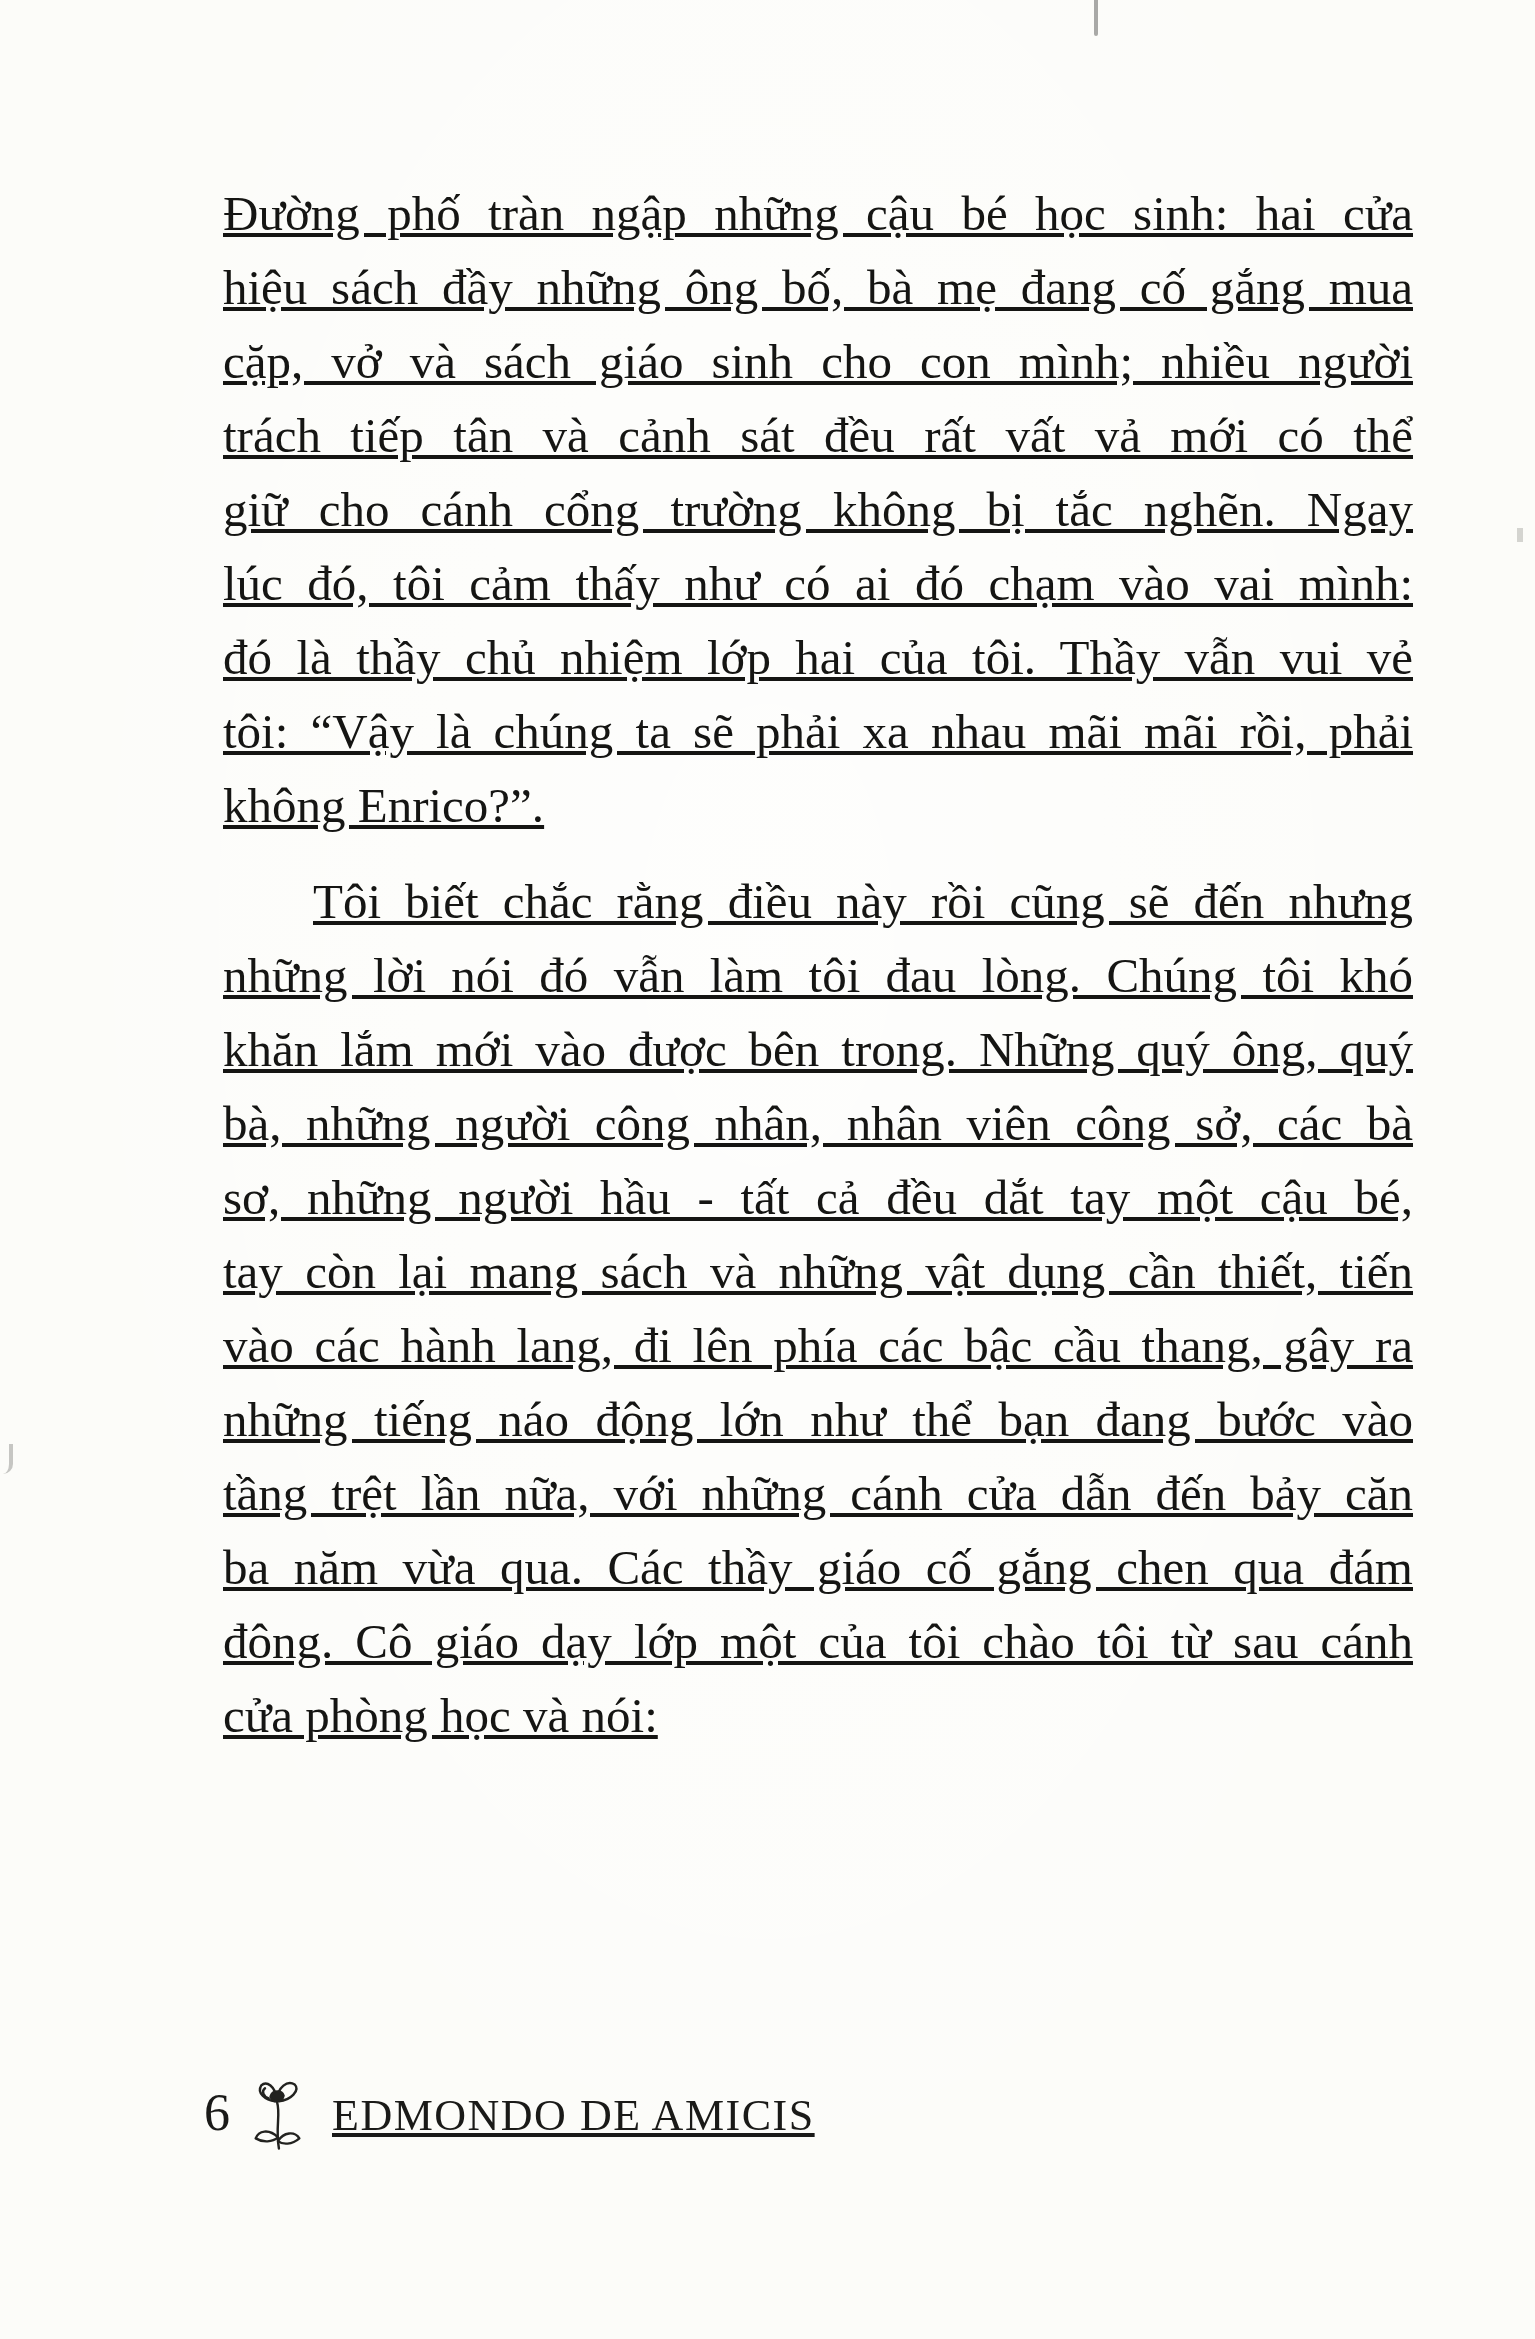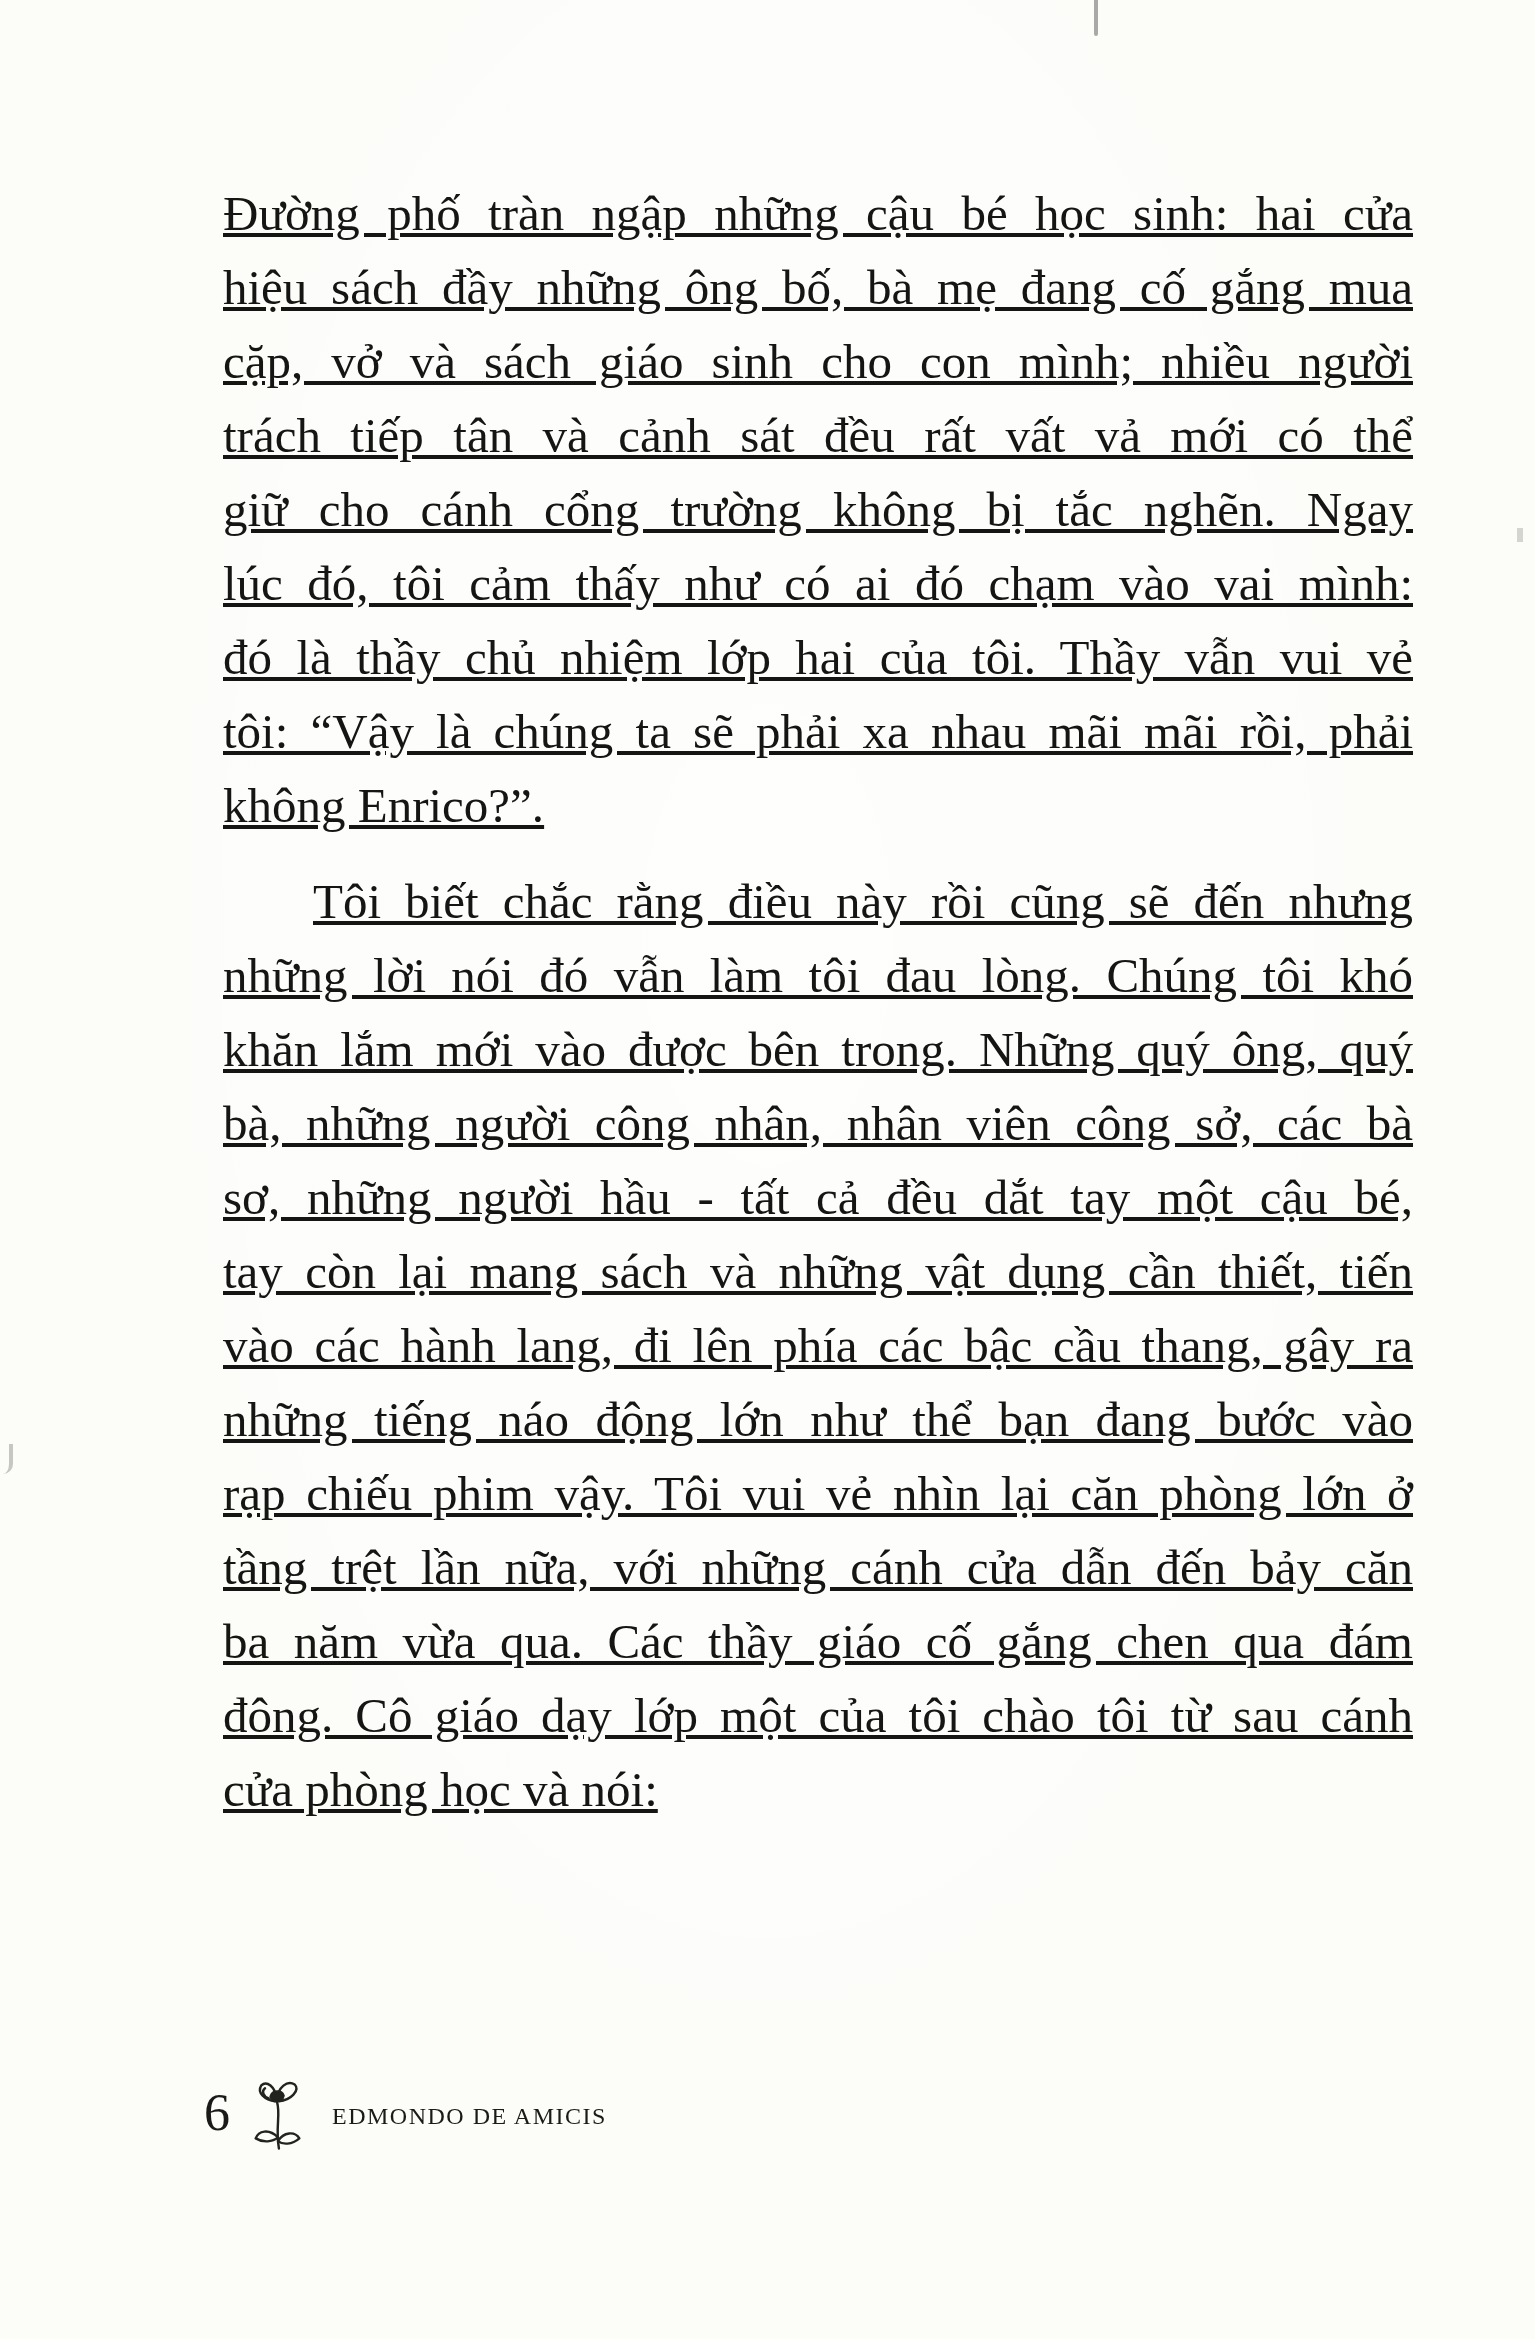--- a/index.html
+++ b/index.html
@@ -56,24 +56,25 @@
   .page-number {
     font-size: 52px;
     line-height: 58px;
   }
   .flower {
     width: 56px;
     height: 78px;
     margin-bottom: -14px;
   }
   .author {
-    font-size: 24px;
+    font-size: 44px;
     line-height: 52px;
     letter-spacing: 1.5px;
     padding-left: 6px;
+    text-decoration: underline;
   }
 
   
   .artifact { position: absolute; pointer-events: none; }
   .artifact-top {
     left: 1094px; top: 0;
     width: 4px; height: 36px;
     background: #8d8d8b; opacity: .75;
     border-radius: 0 0 2px 2px;
   }
@@ -115,21 +116,20 @@
 
     <div class="para-2">
       <div class="line indent">Tôi biết chắc rằng điều này rồi cũng sẽ đến nhưng</div>
       <div class="line">những lời nói đó vẫn làm tôi đau lòng. Chúng tôi khó</div>
       <div class="line">khăn lắm mới vào được bên trong. Những quý ông, quý</div>
       <div class="line">bà, những người công nhân, nhân viên công sở, các bà</div>
       <div class="line">sơ, những người hầu - tất cả đều dắt tay một cậu bé,</div>
       <div class="line">tay còn lại mang sách và những vật dụng cần thiết, tiến</div>
       <div class="line">vào các hành lang, đi lên phía các bậc cầu thang, gây ra</div>
       <div class="line">những tiếng náo động lớn như thể bạn đang bước vào</div>
-      <div class="line">rạp chiếu phim vậy. Tôi vui vẻ nhìn lại căn phòng lớn ở</div>
       <div class="line">tầng trệt lần nữa, với những cánh cửa dẫn đến bảy căn</div>
       <div class="line">ba năm vừa qua. Các thầy giáo cố gắng chen qua đám</div>
       <div class="line">đông. Cô giáo dạy lớp một của tôi chào tôi từ sau cánh</div>
       <div class="line last">cửa phòng học và nói:</div>
     </div>
 
   </div>
 
   <div class="footer">
     <span class="page-number">6</span>

